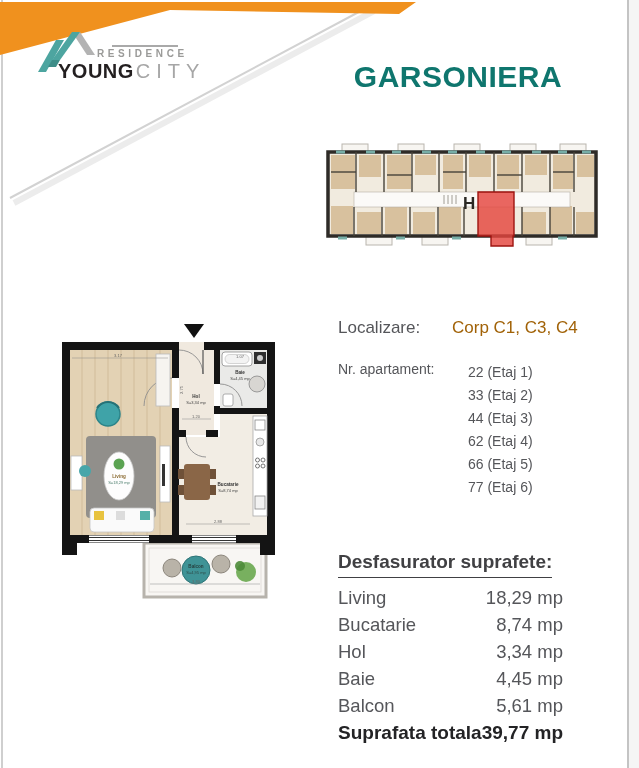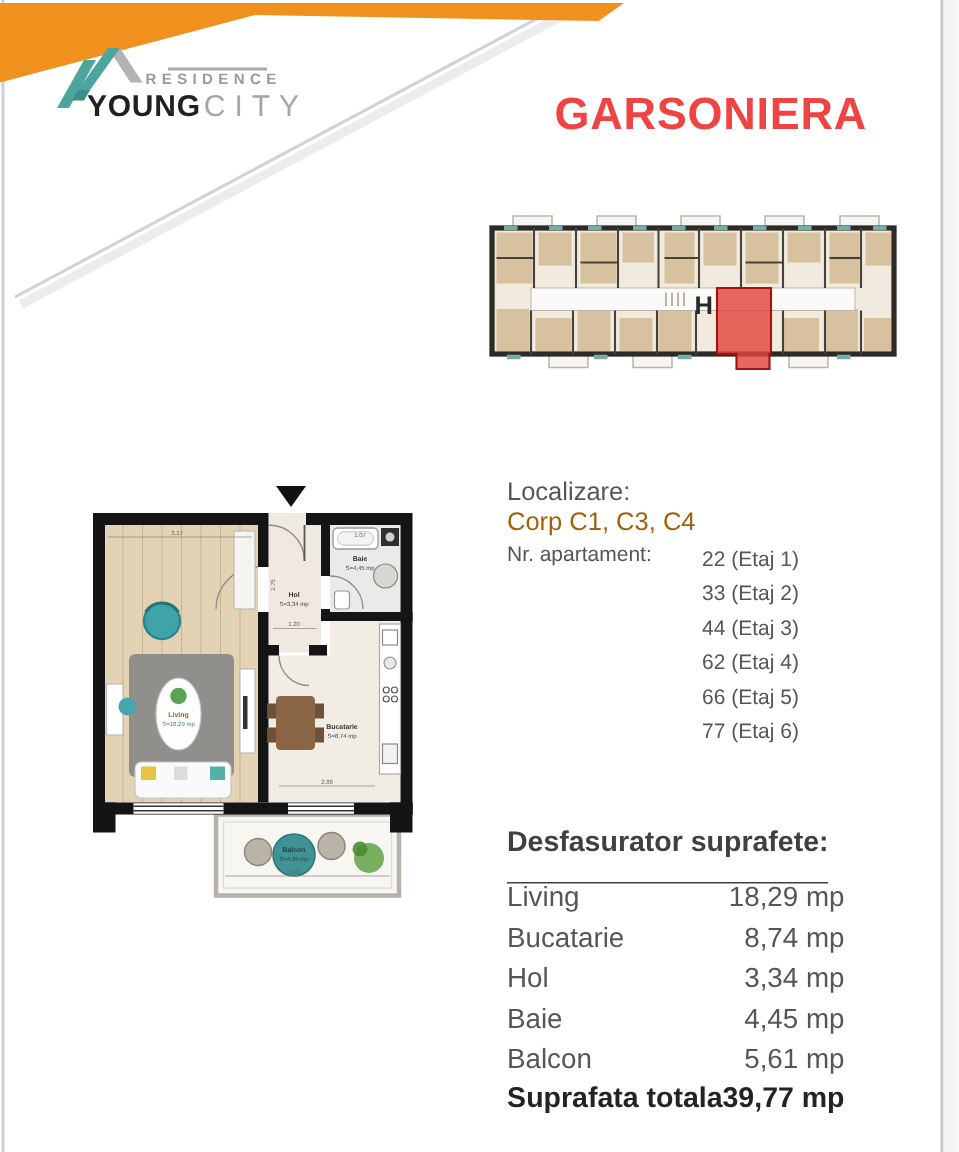--- a/index.html
+++ b/index.html
@@ -18,31 +18,31 @@
   .header-decor{left:0;top:0;width:639px;height:260px;pointer-events:none;}
   
   .logo{left:30px;top:22px;width:220px;height:70px;}
   .logo-mark{position:absolute;left:2px;top:2px;}
   .logo-line{position:absolute;left:82px;top:23px;width:66px;height:1.5px;background:#a9a9a9;}
   .logo-residence{position:absolute;left:67px;top:26px;font-size:10px;letter-spacing:3.6px;color:#9a9a98;font-weight:bold;}
   .logo-words{position:absolute;left:28px;top:38px;font-size:20px;white-space:nowrap;}
   .logo-young{font-weight:bold;color:#231f20;letter-spacing:0.5px;}
   .logo-city{color:#a6a6a6;letter-spacing:6px;margin-left:2px;}
   
-  .page-title{left:338px;top:60px;width:240px;text-align:right;
-    font-size:30px;font-weight:bold;letter-spacing:0.5px;color:#ef4444;}
-  
-  .loc-row{left:338px;top:318px;width:240px;font-size:17px;display:flex;flex-direction:column;}
+  .page-title{left:338px;top:60px;width:240px;text-align:center;
+    font-size:30px;font-weight:bold;letter-spacing:0.5px;color:#0f766e;}
+  
+  .loc-row{left:338px;top:318px;width:240px;font-size:17px;display:flex;}
   .loc-label{width:114px;}
   .loc-value{color:#a16207;}
   .apt-block{left:338px;top:361px;width:250px;font-size:14px;display:flex;}
   .apt-label{width:130px;}
   .apt-list div{line-height:23px;}
   .surf-heading{left:338px;top:551px;font-size:19px;font-weight:bold;color:#404043;}
-  .surf-heading span{display:inline-block;border-bottom:1.6px solid #404043;padding-bottom:15px;}
+  .surf-heading span{display:inline-block;border-bottom:1.6px solid #404043;padding-bottom:4px;}
   .surf-table{left:338px;top:584px;width:225px;font-size:18.5px;}
   .surf-row{display:flex;justify-content:space-between;height:27px;line-height:27px;}
   .surf-total{left:338px;top:722px;width:225px;display:flex;justify-content:flex-end;
     font-size:19px;font-weight:bold;color:#232325;}
   
   .mini-plan{left:326px;top:142px;width:274px;height:106px;}
   .floor-plan{left:56px;top:318px;width:240px;height:350px;}
   svg text{font-family:"Liberation Sans", sans-serif;}
 </style>
 </head>

